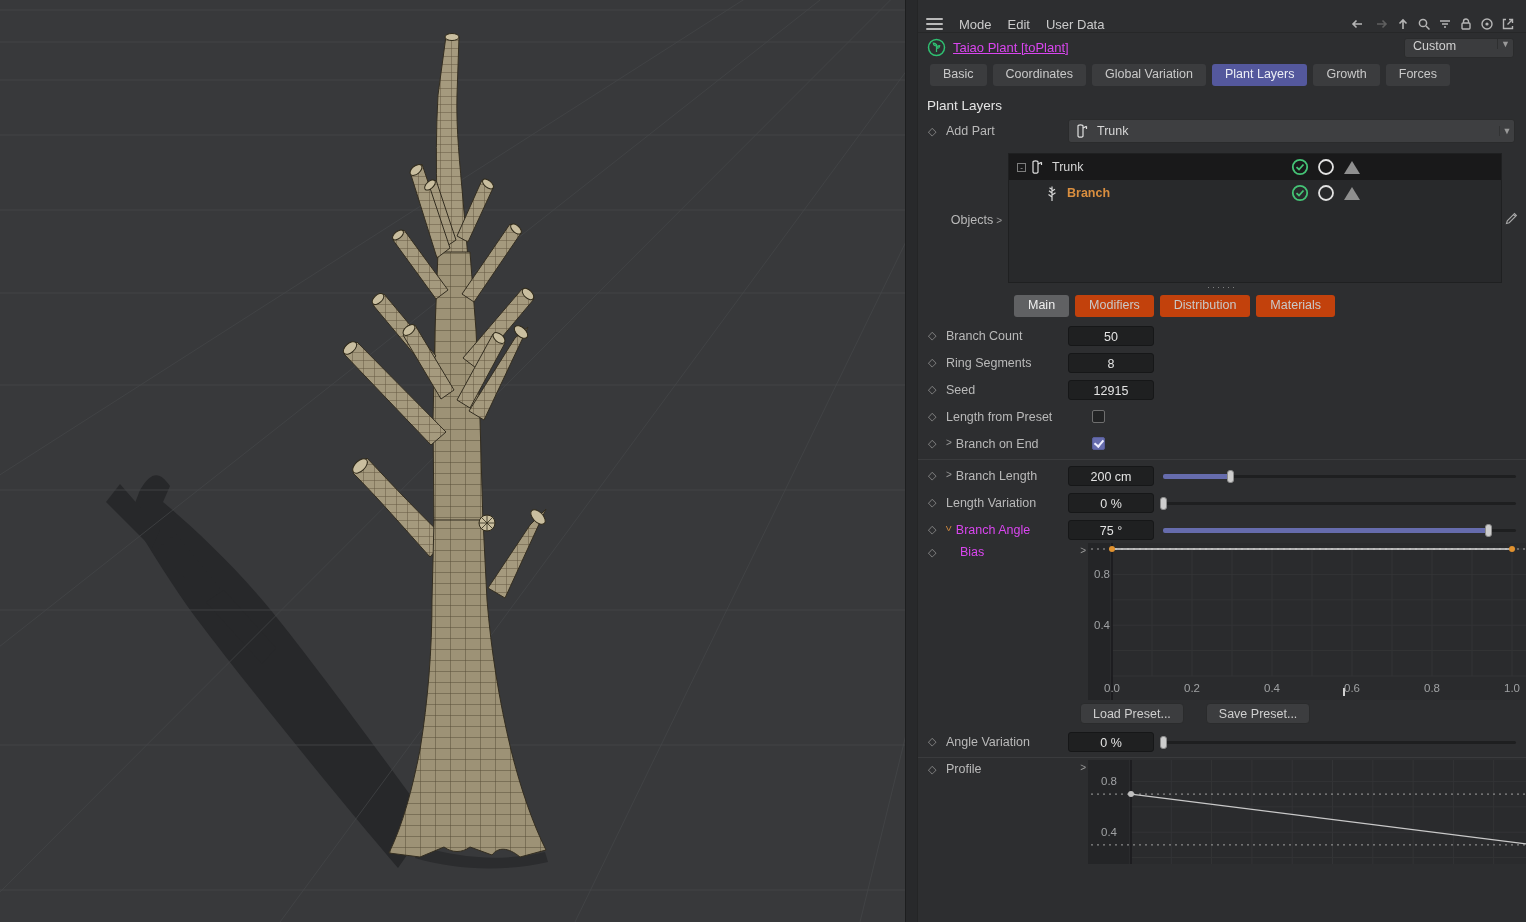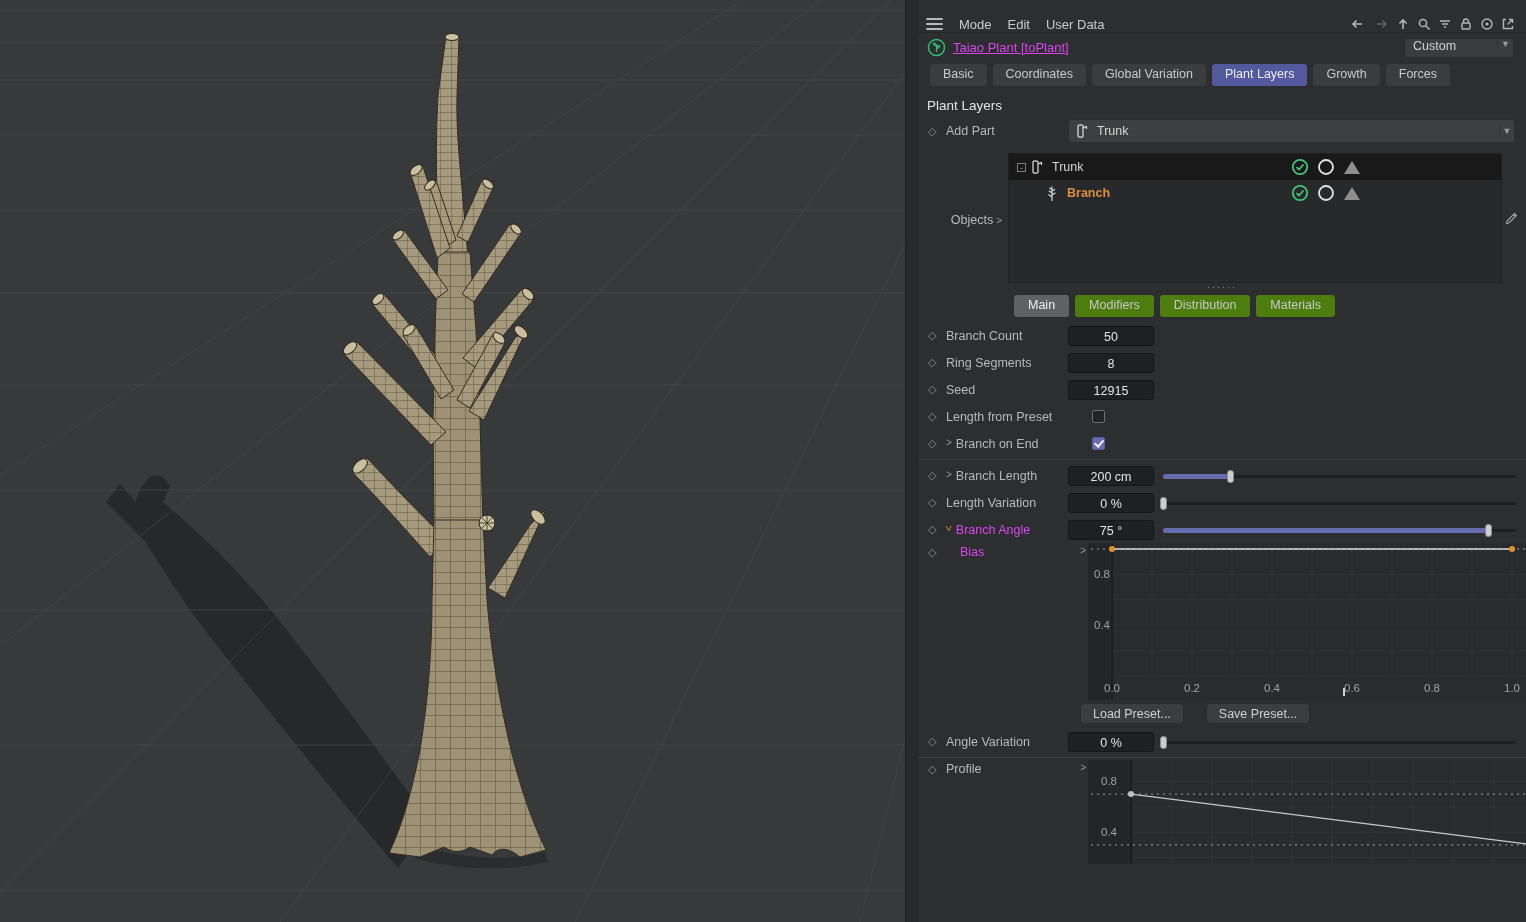--- a/index.html
+++ b/index.html
@@ -57,21 +57,21 @@
   .objrow .expander { width:9px; height:9px; border:1px solid #7d7d7d; color:#bbb; font-size:8px; line-height:7px; text-align:center; margin:0 4px 0 8px; }
   .objrow .nm { margin-left:8px; color:#d6d6d6; }
   .objrow .nm.orange { color:#d98e3f; }
   .objrow .states { margin-left:auto; display:flex; align-items:center; gap:8px; padding-right:140px; }
   .pencil-col { width:20px; padding-top:4px; margin-left:2px; }
 
   .dots-row { height:8px; display:flex; justify-content:center; align-items:center; }
   .dots { color:#8f8f8f; font-size:9px; letter-spacing:2px; line-height:4px; }
 
   .subtabs { display:flex; gap:6px; padding-left:96px; margin:4px 0 5px 0; }
-  .subtab { height:22px; line-height:21px; padding:0 14px; background:#4d7c0f; border-radius:3px; color:#c9c9c9; }
+  .subtab { height:22px; line-height:21px; padding:0 14px; background:#c2410c; border-radius:3px; color:#c9c9c9; }
   .subtab.sel { background:#606163; color:#efefef; }
 
   .prow { height:27px; display:flex; align-items:center; padding-left:10px; }
   .pval { flex:0 0 86px; height:20px; line-height:20px; background:#1f2021; border:1px solid #161718; border-radius:3px; text-align:center; color:#e3e3e3; }
   .slider { flex:1; margin:0 10px 0 9px; height:14px; position:relative; }
   .slider .track { position:absolute; left:0; right:0; top:6px; height:3px; background:#1e1f20; border-radius:2px; }
   .slider .fill { position:absolute; left:0; top:5px; height:5px; background:#666cad; border-radius:2px; }
   .slider .knob { position:absolute; top:1px; width:7px; height:13px; background:#cdcdcd; border:1px solid #8a8a8a; border-radius:3px; margin-left:-3px; }
   .checkbox { width:13px; height:13px; border:1px solid #6e6e6e; background:#222324; border-radius:2px; position:relative; }
   .checkbox.checked { background:#666cad; border-color:#585d99; }

